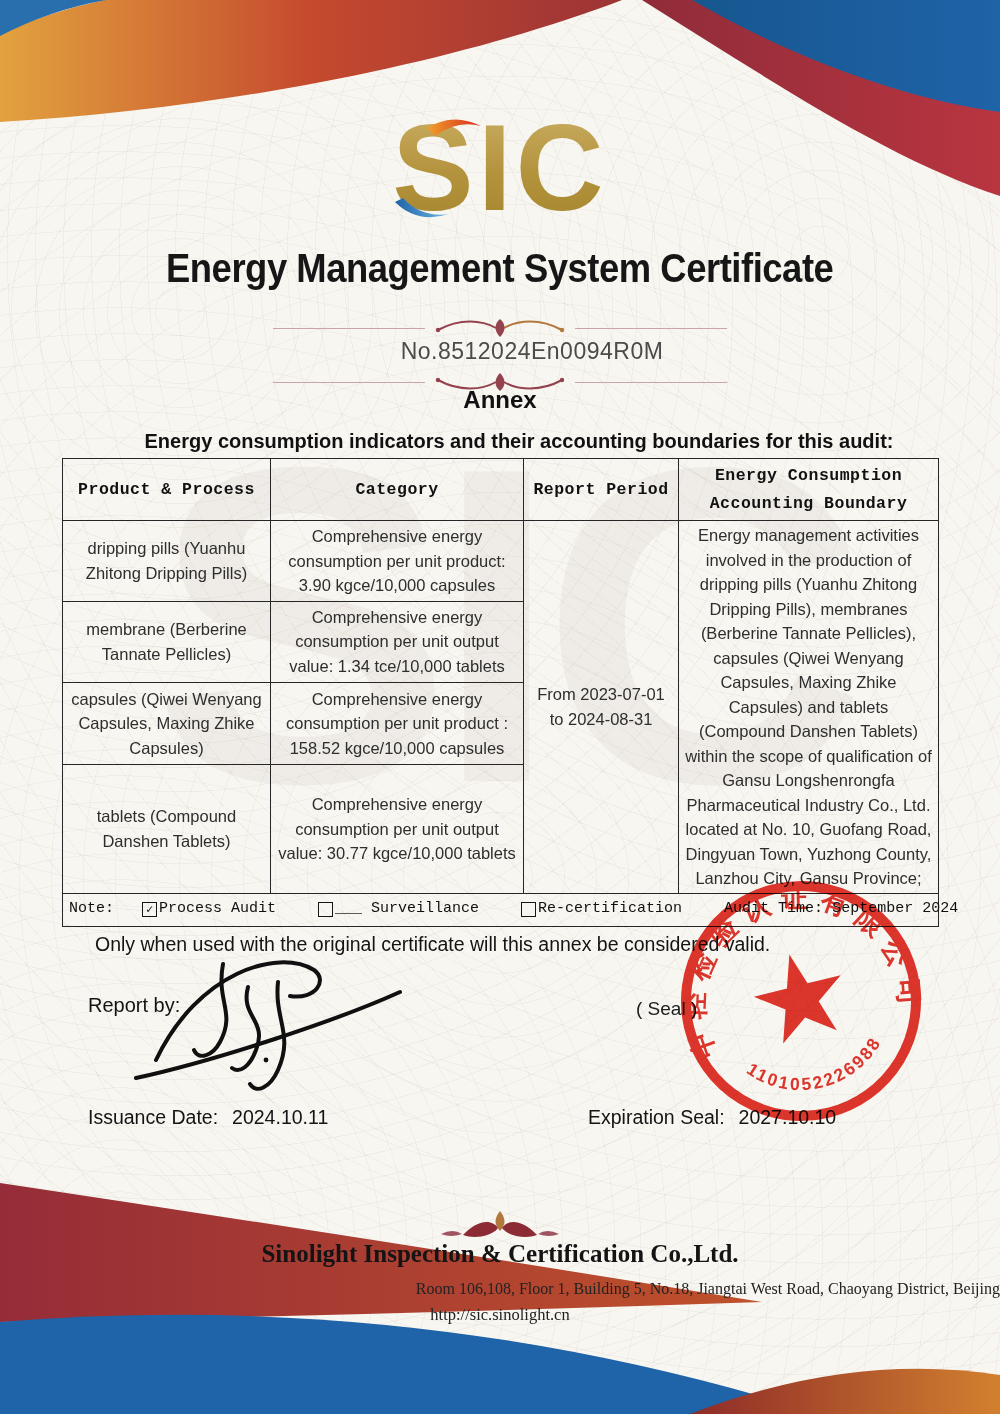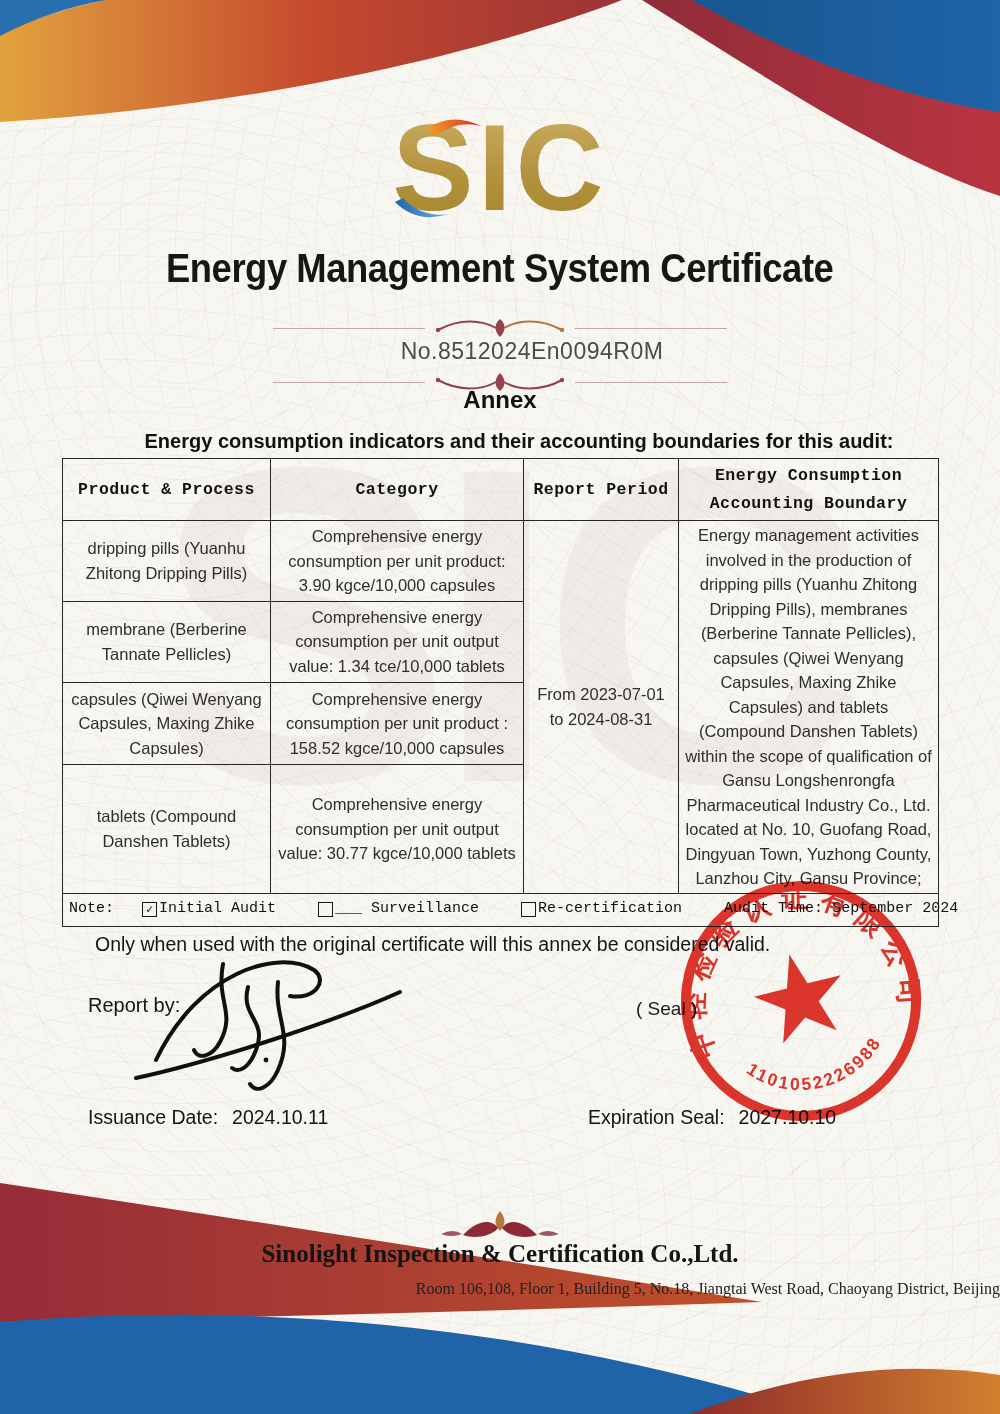--- a/index.html
+++ b/index.html
@@ -217,21 +217,21 @@
       <tr>
         <td>tablets (Compound Danshen Tablets)</td>
         <td>Comprehensive energy consumption per unit output value: 30.77 kgce/10,000 tablets</td>
       </tr>
       <tr>
         <td colspan="4" class="note-cell">
           <div class="note-flex">
             <span class="note-label">Note:</span>
             <span class="note-opt">
               <span class="cb">✓</span>
-              <span>Initial Audit</span>
+              <span>Process Audit</span>
             </span>
             <span class="note-opt">
               <span class="cb"></span>
               <span>___ Surveillance</span>
             </span>
             <span class="note-opt">
               <span class="cb"></span>
               <span>Re-certification</span>
             </span>
             <span class="audit-time">Audit Time: September 2024</span>
@@ -288,14 +288,15 @@
         <path d="M65 1 C 71 9 71 14 65 21 C 59 14 59 9 65 1 Z" fill="#b3793c"></path>
         <path d="M28 25 C 44 8 58 10 63 18 C 56 27 38 29 28 25 Z"></path>
         <path d="M102 25 C 86 8 72 10 67 18 C 74 27 92 29 102 25 Z"></path>
         <path d="M6 24 Q 18 18 27 24 Q 16 28 6 24 Z" fill="#a05560"></path>
         <path d="M124 24 Q 112 18 103 24 Q 114 28 124 24 Z" fill="#a05560"></path>
       </g>
     </svg>
   </div>
   <div class="abs company">Sinolight Inspection &amp; Certification Co.,Ltd.</div>
   <div class="abs address">Room 106,108, Floor 1, Building 5, No.18, Jiangtai West Road, Chaoyang District, Beijing</div>
+  <div class="abs website">http://sic.sinolight.cn</div>
 
 </div>
 
 </body></html>

